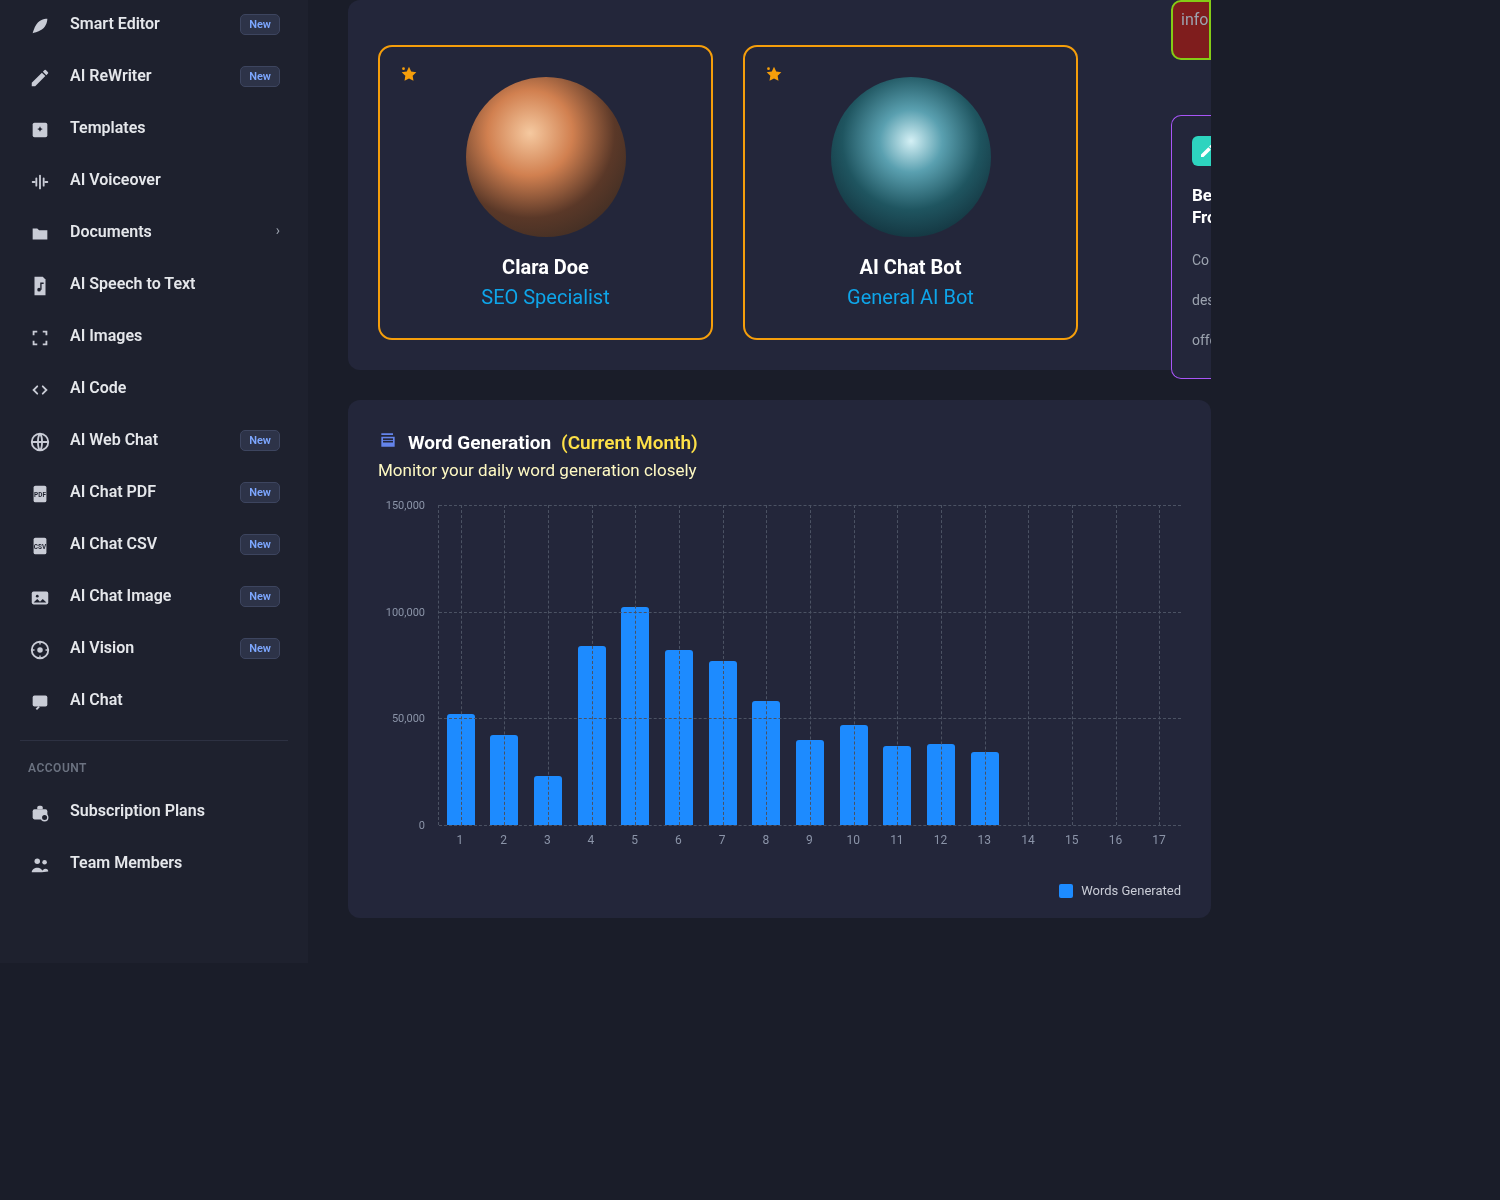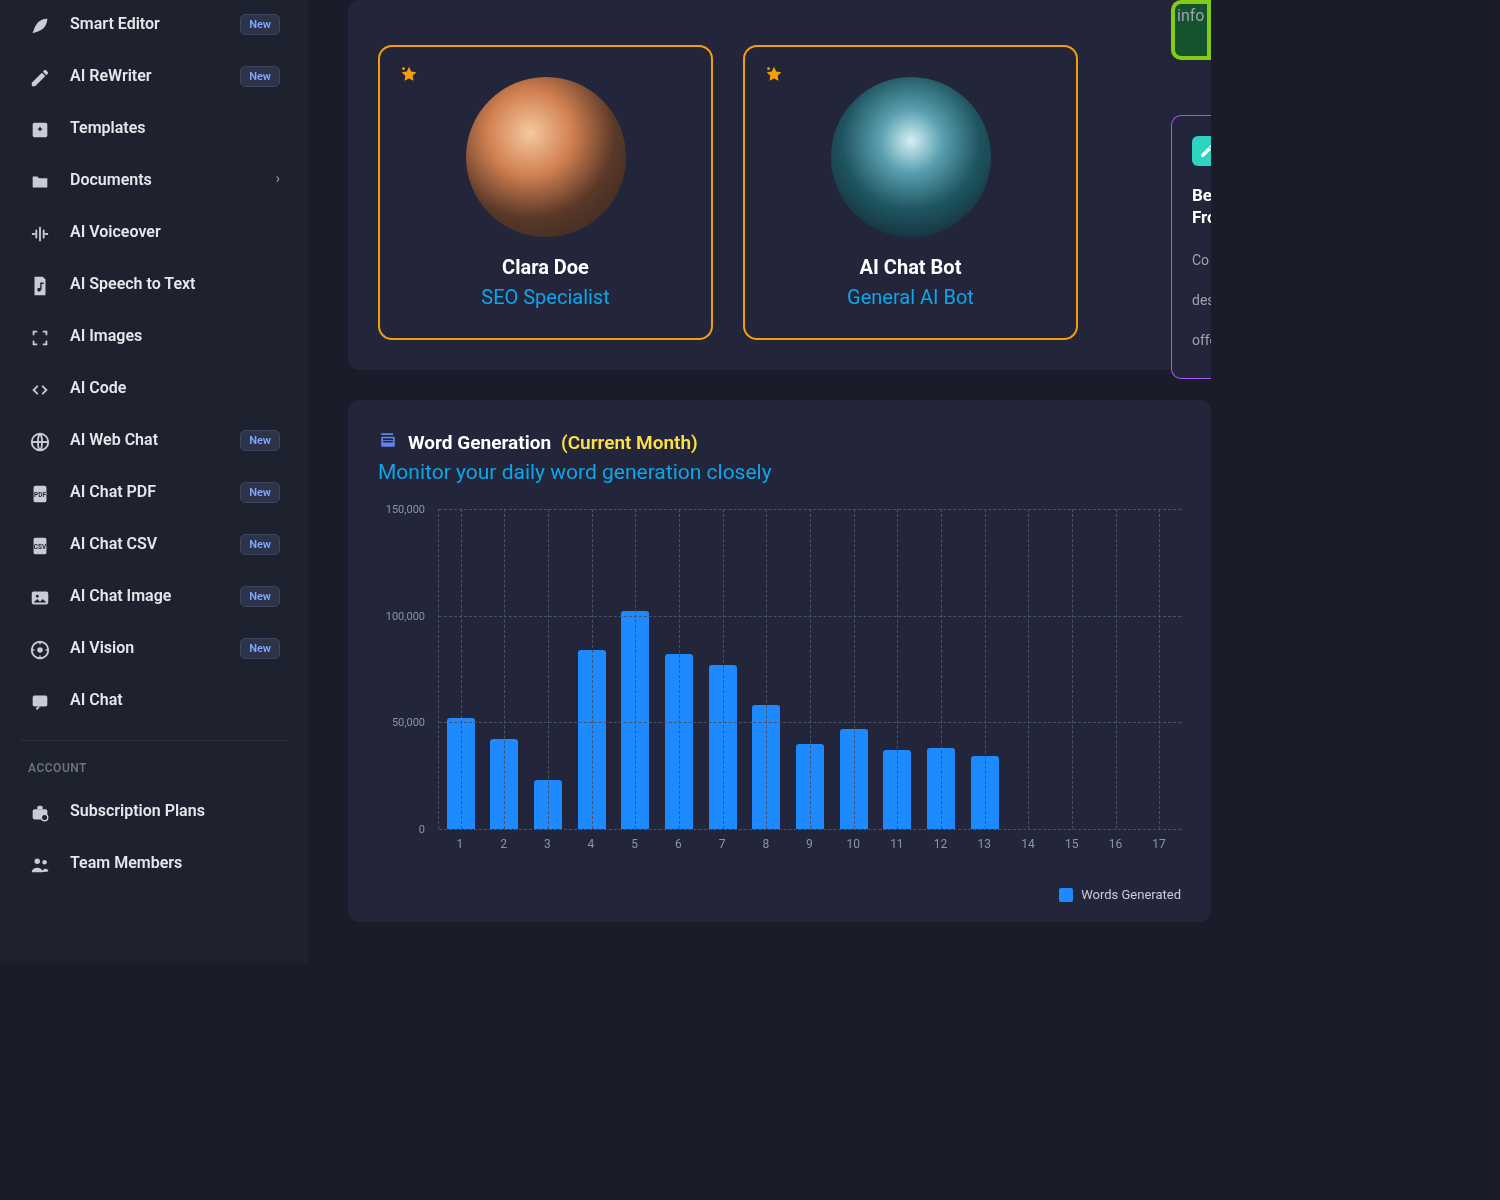--- a/index.html
+++ b/index.html
@@ -118,25 +118,25 @@
   font-size: 20px;
   color: #0ea5e9;
   margin-top: 6px;
 }
 .info-card-1 {
   position: absolute;
   right: 0;
   top: 0;
   width: 40px;
   height: 60px;
-  border: 4px solid #84cc16;
+  border: 2px solid #84cc16;
   border-radius: 10px 0 0 10px;
-  background: #14532d;
+  background: #7f1d1d;
   overflow: hidden;
-  padding: 2px;
+  padding: 8px;
   color: #9ca3af;
 }
 .info-card-2 {
   position: absolute;
   right: 0;
   top: 115px;
   width: 40px;
   height: 264px;
   border: 1px solid #a855f7;
   border-right: none;
@@ -175,21 +175,21 @@
   padding: 30px 30px 20px 30px;
 }
 .chart-header {
   display: flex;
   align-items: flex-end;
   gap: 10px;
 }
 .chart-header-icon { color: #6b8fff; }
 .chart-title { font-size: 19px; font-weight: 700; color: #fff; }
 .chart-sub { font-size: 19px; font-weight: 600; color: #fde047; }
-.chart-desc { font-size: 21px; color: #0ea5e9; margin-top: 6px; }
+.chart-desc { font-size: 17px; color: #fef9c3; margin-top: 6px; }
 .chart-area {
   margin-top: 25px;
   height: 360px;
   position: relative;
   padding-left: 60px;
 }
 .y-labels {
   position: absolute;
   left: 0;
   top: 0;
@@ -295,33 +295,33 @@
             <svg width="22" height="22" viewBox="0 0 24 24" fill="currentColor">
               <rect x="4" y="4" width="16" height="16" rx="2"></rect>
               <path d="M12 8l1 2 2 1-2 1-1 2-1-2-2-1 2-1z" fill="#1e212e"></path>
             </svg>
           </span>
           <span class="label">Templates</span>
         </div>
         <div class="nav-item">
           <span class="icon">
             <svg width="22" height="22" viewBox="0 0 24 24" fill="currentColor">
+              <path d="M4 12h2M8 8v8M12 5v14M16 8v8M20 12h-2" stroke="currentColor" stroke-width="2" fill="none" stroke-linecap="round"></path>
+            </svg>
+          </span>
+          <span class="label">AI Voiceover</span>
+        </div>
+        <div class="nav-item">
+          <span class="icon">
+            <svg width="22" height="22" viewBox="0 0 24 24" fill="currentColor">
               <path d="M4 6h5l2 2h9v10H4z"></path>
             </svg>
           </span>
           <span class="label">Documents</span>
           <span class="chevron">›</span>
-        </div>
-        <div class="nav-item">
-          <span class="icon">
-            <svg width="22" height="22" viewBox="0 0 24 24" fill="currentColor">
-              <path d="M4 12h2M8 8v8M12 5v14M16 8v8M20 12h-2" stroke="currentColor" stroke-width="2" fill="none" stroke-linecap="round"></path>
-            </svg>
-          </span>
-          <span class="label">AI Voiceover</span>
         </div>
         <div class="nav-item">
           <span class="icon">
             <svg width="22" height="22" viewBox="0 0 24 24" fill="currentColor">
               <path d="M6 2h9l3 3v17H6z"></path>
               <circle cx="11" cy="16" r="2" fill="#1e212e"></circle>
               <path d="M13 16V9h3" stroke="#1e212e" stroke-width="1.5" fill="none"></path>
             </svg>
           </span>
           <span class="label">AI Speech to Text</span>

